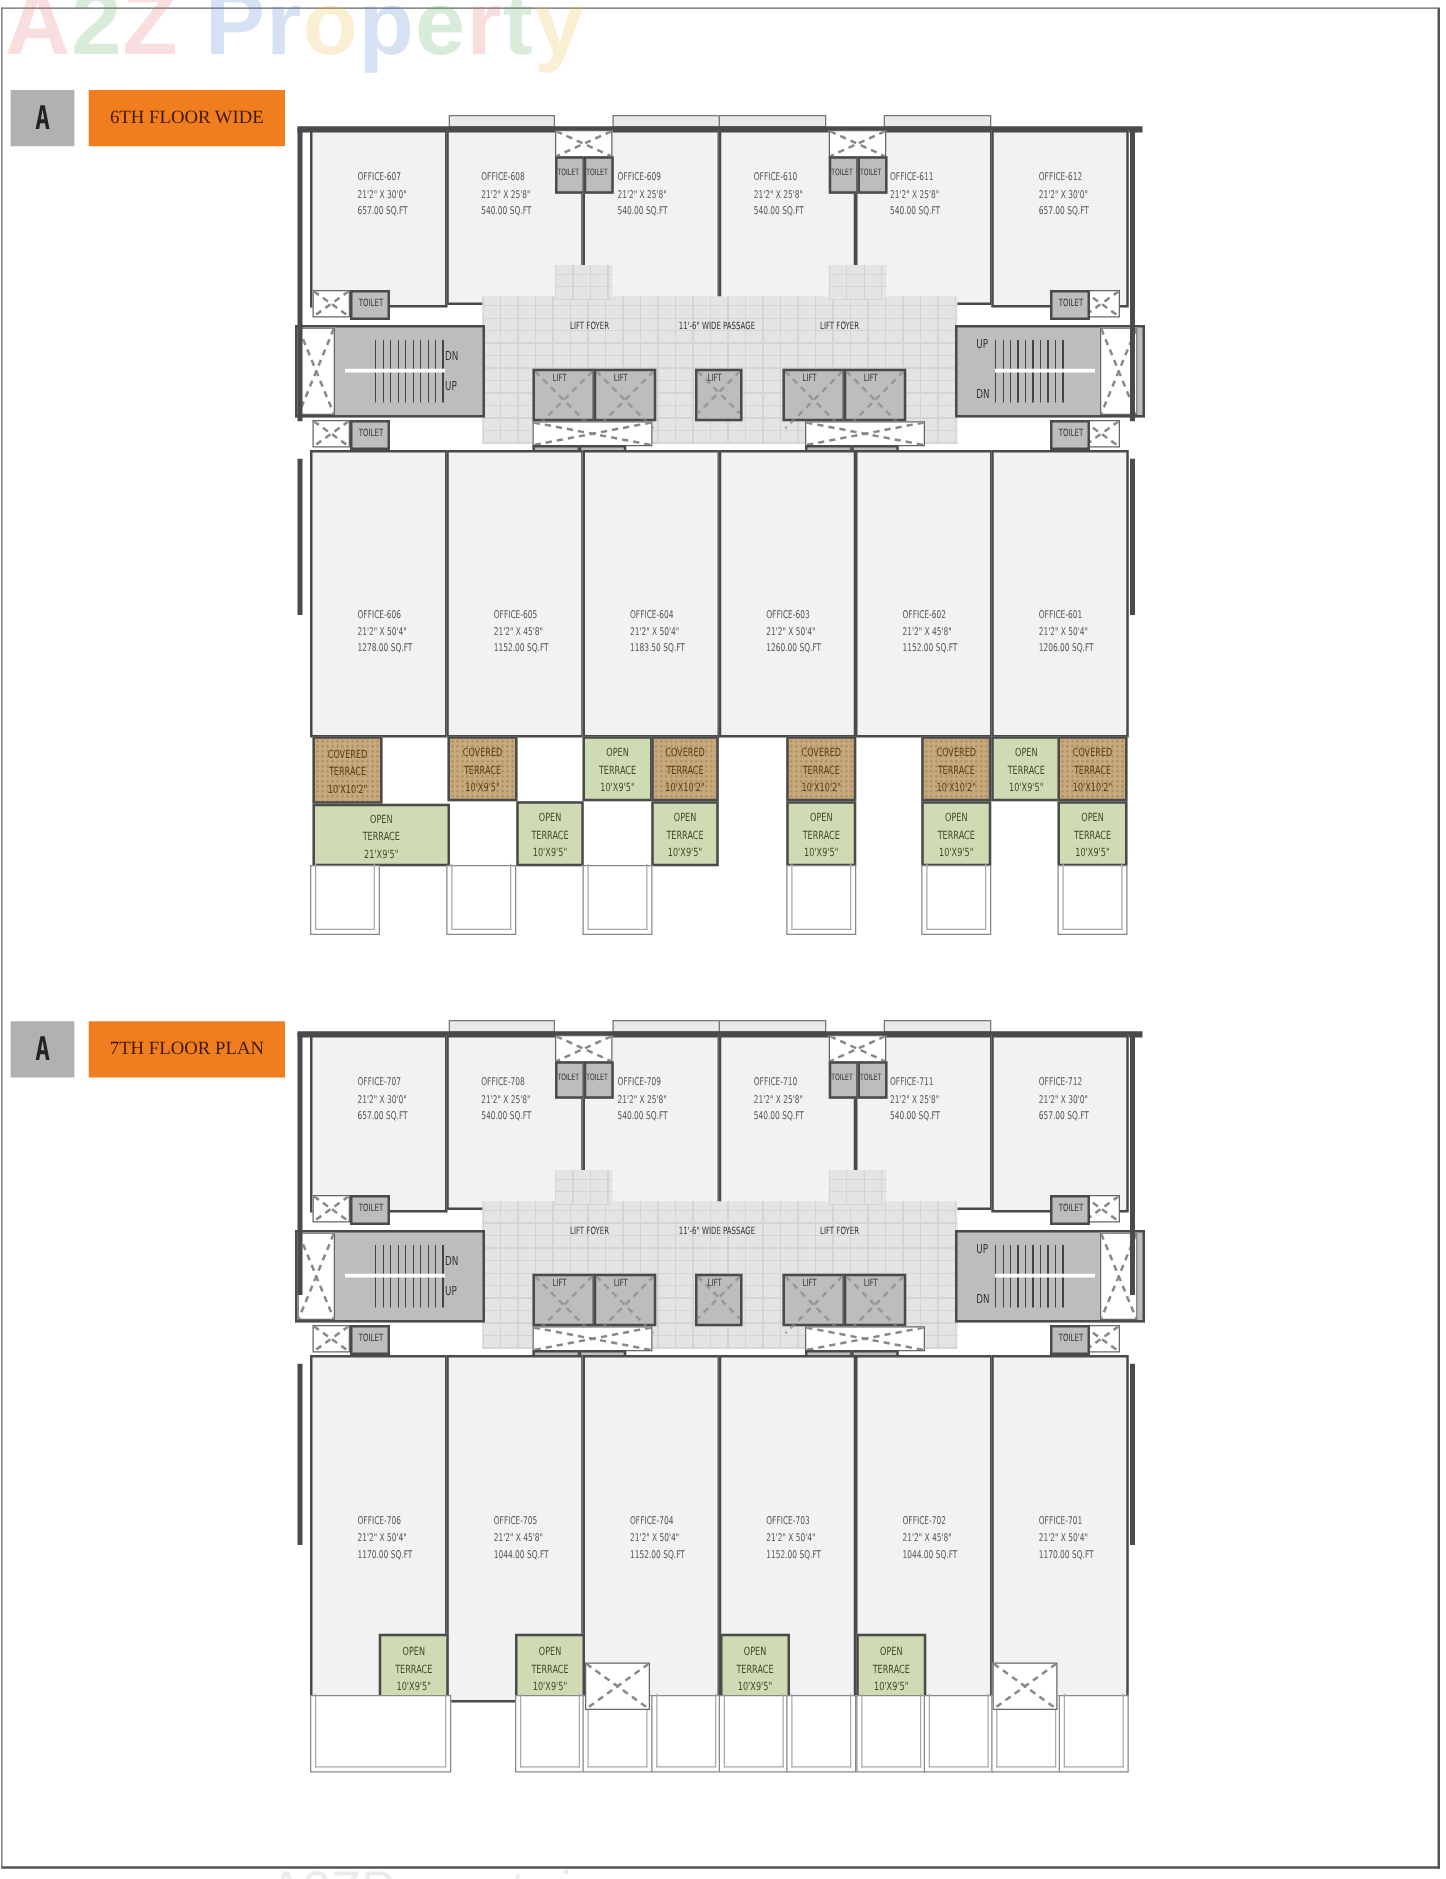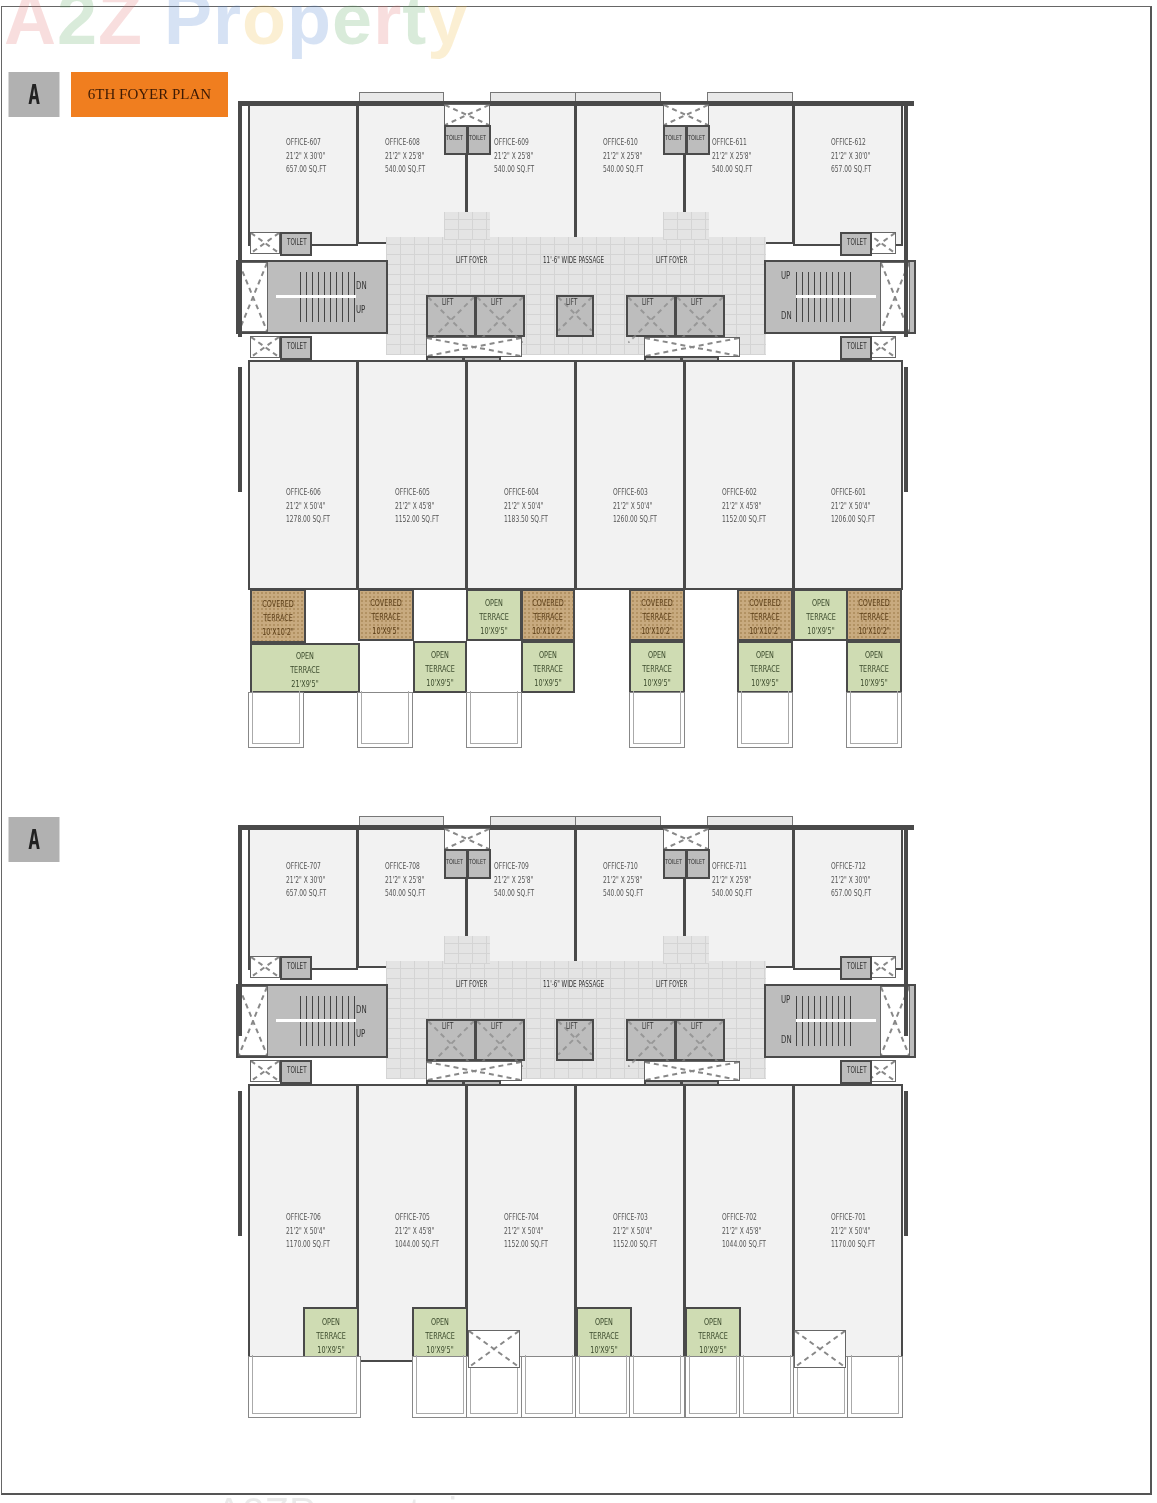--- a/index.html
+++ b/index.html
@@ -33,24 +33,25 @@
 </style>
 </head>
 <body>
 
 <div class="frame"></div>
 <div class="wm-top" id="wmTop"><span style="color: rgb(227, 107, 107);">A</span><span style="color: rgb(86, 166, 90);">2</span><span style="color: rgb(227, 107, 107);">Z</span><span style="color: rgb(255, 255, 255);">&nbsp;</span><span style="color: rgb(74, 127, 208);">P</span><span style="color: rgb(74, 127, 208);">r</span><span style="color: rgb(240, 185, 58);">o</span><span style="color: rgb(74, 127, 208);">p</span><span style="color: rgb(86, 166, 90);">e</span><span style="color: rgb(227, 107, 107);">r</span><span style="color: rgb(86, 166, 90);">t</span><span style="color: rgb(240, 185, 58);">y</span></div>
 <div class="wm-bot">www.A2ZProperty.in</div>
 
 <div class="sec-label" style="top:72px">
   <div class="sec-letter">A</div>
-  <div class="sec-title">6TH FOYER PLAN</div>
+  <div class="sec-title">6TH FLOOR WIDE</div>
 </div>
 <div class="sec-label" style="top:817px">
   <div class="sec-letter">A</div>
+  <div class="sec-title">7TH FLOOR PLAN</div>
 </div>
 
 <div class="plan" id="plan0" style="top:92px;height:660px">
     <div class="win" style="left:123px;top:0;width:85px;height:10px"></div>
     <div class="win" style="left:254px;top:0;width:86px;height:10px"></div>
     <div class="win" style="left:339px;top:0;width:86px;height:10px"></div>
     <div class="win" style="left:471px;top:0;width:86px;height:10px"></div>
     <div class="wall" style="left:2px;top:9px;width:676px;height:5px"></div>
     <div class="room" style="left:12px;top:12px;width:110px;height:142px"></div>
     <div class="lbl" style="left:50px;top:44px">

